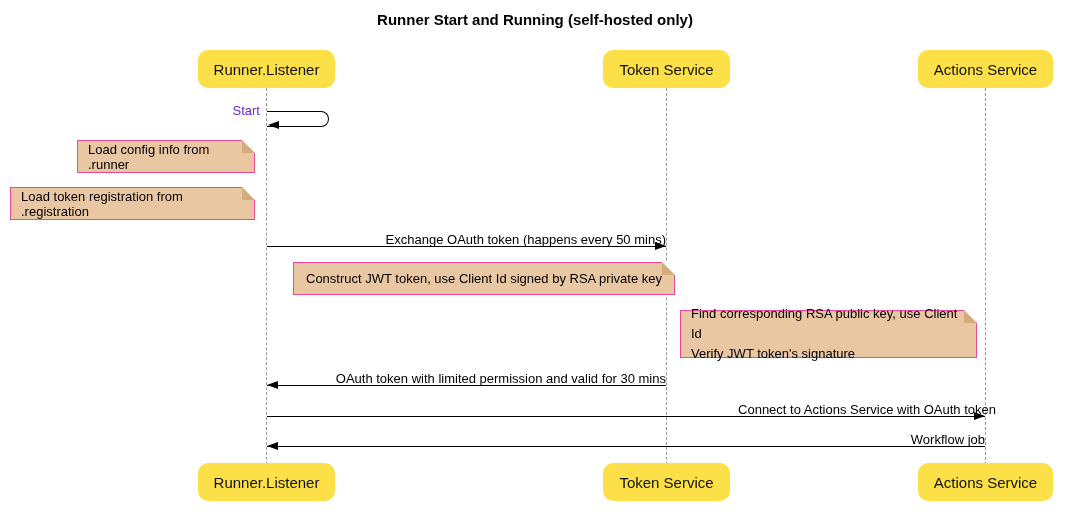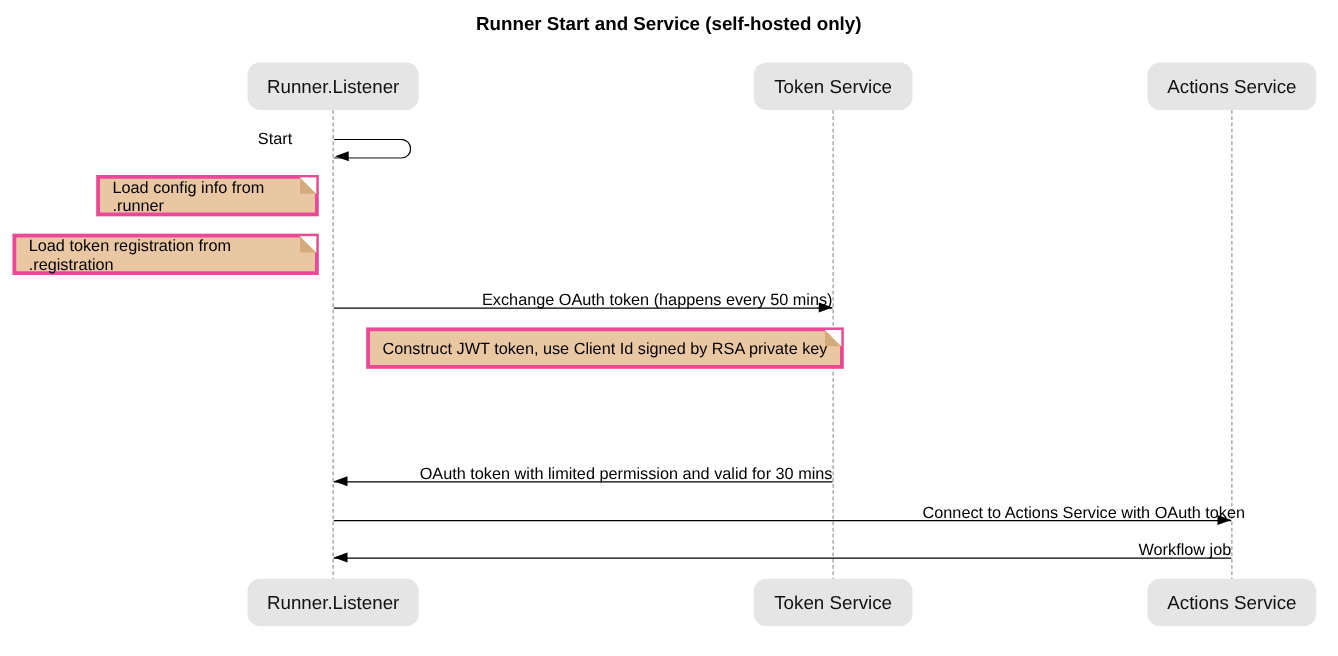--- a/index.html
+++ b/index.html
@@ -22,21 +22,21 @@
   .lifeline {
     position: absolute;
     top: 88px;
     height: 377px;
     width: 0;
     border-left: 1px dashed #999999;
   }
   .participant {
     position: absolute;
     height: 38px;
-    background: #e5e5e5;
+    background: #fde047;
     border-radius: 10px;
     display: flex;
     align-items: center;
     justify-content: center;
     font-size: 15px;
     color: #111111;
     box-sizing: border-box;
   }
   .msg-label {
     position: absolute;
@@ -70,27 +70,27 @@
     width: 62px; height: 16px;
     box-sizing: border-box;
     border: 1.5px solid #000;
     border-left: none;
     border-radius: 0 10px 10px 0;
   }
   .start-label {
     position: absolute;
     left: 180px; top: 103px; width: 80px;
     font-size: 13px;
-    text-align: center;
-    color: #000000;
+    text-align: right;
+    color: #6d28d9;
   }
   .note {
     position: absolute;
     background: #eac7a3;
-    border: 3px solid #ec4899;
+    border: 1px solid #ec4899;
     box-sizing: border-box;
     font-size: 13px;
     color: #000;
     display: flex;
     align-items: center;
     justify-content: center;
     padding: 0 10px;
   }
   .note.multiline {
     justify-content: flex-start;
@@ -105,21 +105,21 @@
     border-style: solid;
     border-width: 0 13px 13px 0;
     border-color: transparent #ffffff #d3ab7d transparent;
   }
 </style>
 </head>
 <body>
 
 <div class="stage">
 
-  <div class="title">Runner Start and Service (self-hosted only)</div>
+  <div class="title">Runner Start and Running (self-hosted only)</div>
 
   <div class="lifeline" style="left:266px;"></div>
   <div class="lifeline" style="left:666px;"></div>
   <div class="lifeline" style="left:985px;"></div>
 
   <div class="participant" style="left:198px; top:50px; width:137px;">Runner.Listener</div>
   <div class="participant" style="left:603px; top:50px; width:127px;">Token Service</div>
   <div class="participant" style="left:918px; top:50px; width:135px;">Actions Service</div>
 
   <div class="start-label">Start</div>
@@ -138,20 +138,25 @@
 
   <div class="msg-label" style="left:267px; top:232px; width:399px;">Exchange OAuth token (happens every 50 mins)</div>
   <div class="msg-line" style="left:267px; top:246px; width:399px;"></div>
   <div class="arrow-right" style="left:655px; top:242px;"></div>
 
   <div class="note" style="left:278px; top:262px; width:382px; height:33px;margin-left:15px;">
     <div class="fold"></div>
     <span class="note-text">Construct JWT token, use Client Id signed by RSA private key</span>
   </div>
 
+  <div class="note multiline" style="left:680px; top:310px; width:297px; height:48px;">
+    <div class="fold"></div>
+    <span class="note-text">Find corresponding RSA public key, use Client Id
+Verify JWT token's signature</span>
+  </div>
 
   <div class="msg-label" style="left:267px; top:371px; width:399px;">OAuth token with limited permission and valid for 30 mins</div>
   <div class="msg-line" style="left:267px; top:385px; width:399px;"></div>
   <div class="arrow-left" style="left:267px; top:381px;"></div>
 
   <div class="msg-label" style="left:278px; top:402px; width:718px;">Connect to Actions Service with OAuth token</div>
   <div class="msg-line" style="left:267px; top:416px; width:718px;"></div>
   <div class="arrow-right" style="left:974px; top:412px;"></div>
 
   <div class="msg-label" style="left:267px; top:432px; width:718px;">Workflow job</div>

